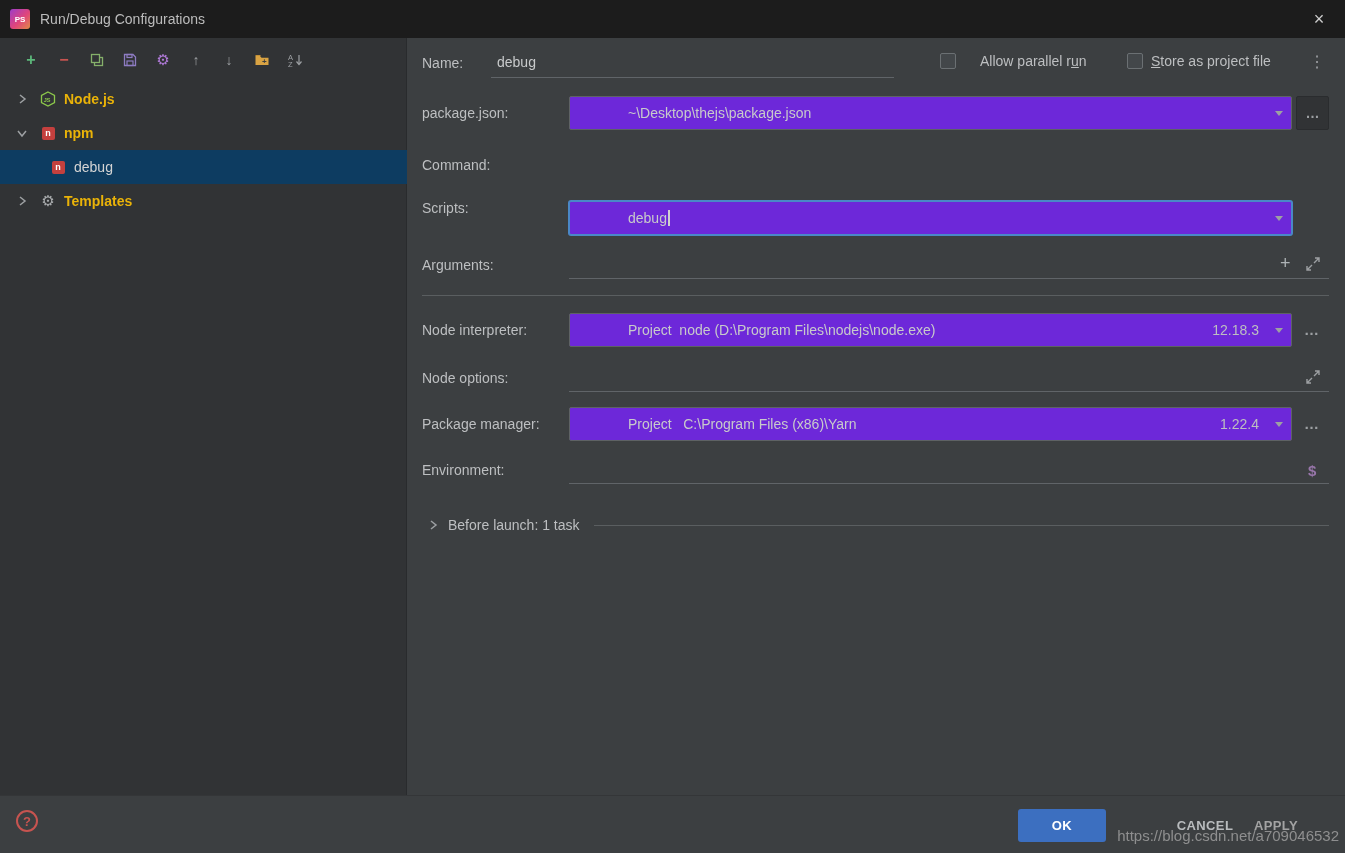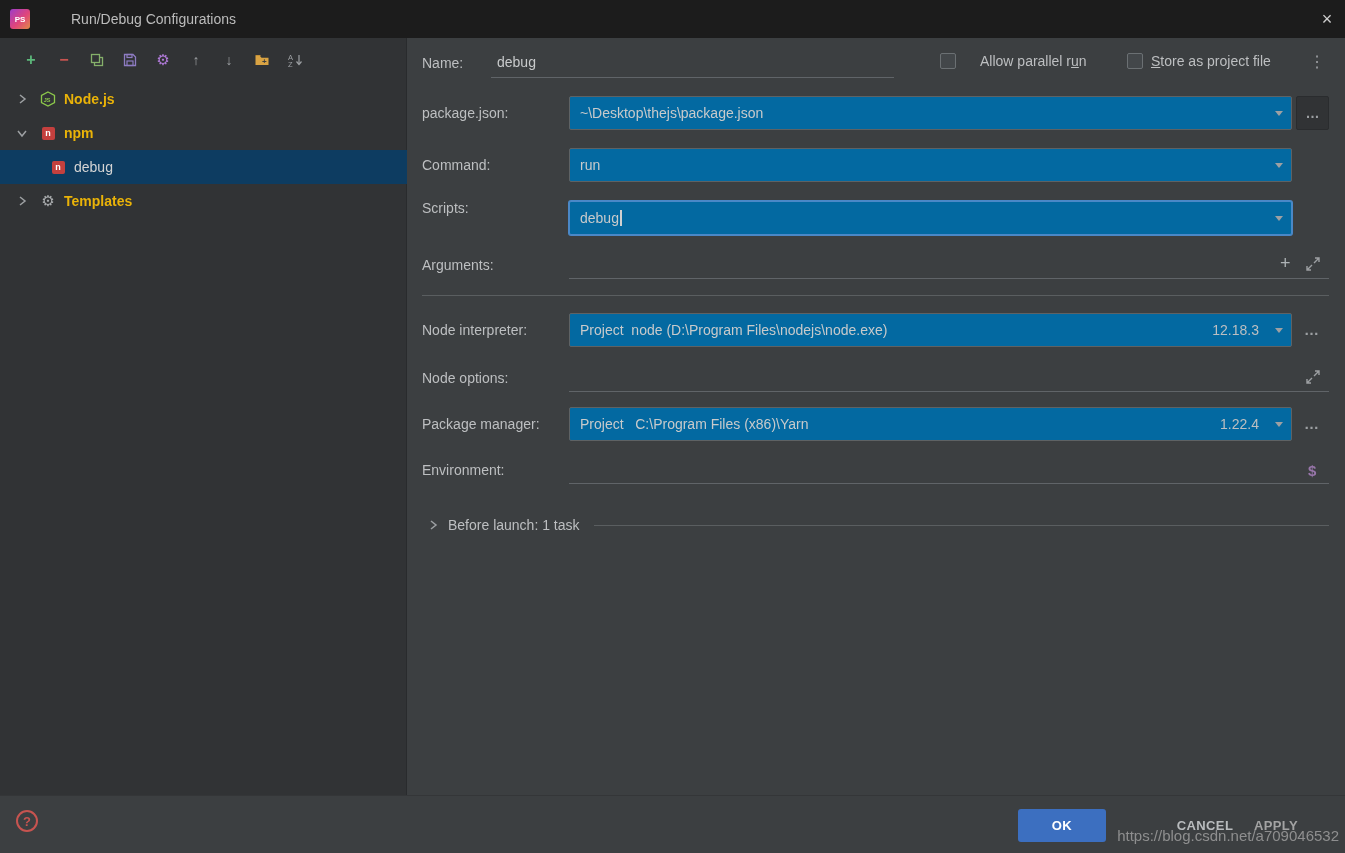--- a/index.html
+++ b/index.html
@@ -1,21 +1,21 @@
 <!DOCTYPE html>
 <html><head>
 <meta charset="utf-8">
 <style>
   * { margin:0; padding:0; box-sizing:border-box; }
   html,body { background:#2b2b2b; }
   body { font-family:"Liberation Sans", sans-serif; }
   .window { position:relative; width:1345px; height:853px; background:#3c3f41; color:#bdbfc1; font-size:14px; overflow:hidden; }
 
   
-  .titlebar { height:38px; background:#1c1c1c; display:flex; align-items:center; padding:0 2px 0 10px;gap:31px; }
+  .titlebar { height:38px; background:#1c1c1c; display:flex; align-items:center; padding:0 10px 0 10px; }
   .app-badge { width:20px; height:20px; border-radius:3px; background:linear-gradient(135deg,#9d3cc9 0%,#e0457b 55%,#e08c45 100%); color:#fff; font-size:8px; font-weight:bold; display:flex; align-items:center; justify-content:center; margin-right:10px; }
   .win-title { color:#bcbcbc; font-size:14px; }
   .close-btn { margin-left:auto; width:32px; text-align:center; color:#cfcfcf; font-size:18px; cursor:default; }
 
   
   .bodyrow { display:flex; height:757px; }
   .sidebar { width:407px; background:#313335; border-right:1px solid #292b2d; position:relative; }
   .main { position:relative; width:937px; background:#3c3f41; }
   .footer { height:58px; background:#3c3f41; position:relative; border-top:1px solid #343638; }
 
@@ -37,21 +37,21 @@
   .t-label { margin-left:8px; color:#eab308; font-weight:bold; }
   .t-label.child { font-weight:normal; color:#d4d4d4; }
   .indent { width:22px; flex:none; }
   .npm-sq { width:13px; height:13px; background:#c4403e; border-radius:2px; color:#fff; font-size:9px; font-weight:bold; display:flex; align-items:center; justify-content:center; line-height:13px; }
   .gear-gray { color:#a9acae; font-size:15px; }
 
   
   .form-label { position:absolute; height:20px; line-height:20px; color:#bdbfc1; }
   .ufield { position:absolute; border-bottom:1px solid #606468; }
   .ufield .uval { display:block; padding:0 0 0 6px; line-height:30px; color:#c8cacb; white-space:pre; }
-  .combo { position:absolute; height:34px; background:#0369a1; border:1px solid #5e6264; border-radius:2px; display:flex; align-items:center; }
+  .combo { position:absolute; height:34px; background:#6d28d9; border:1px solid #5e6264; border-radius:2px; display:flex; align-items:center;padding-left:48px; }
   .combo.focused { border:1px solid #4a88c7; box-shadow:0 0 0 1px #4a88c7; }
   .combo .val { flex:1; padding:0 10px; color:#c8cacb; white-space:pre; overflow:hidden; }
   .combo .ver { color:#bdbfc1; margin-right:8px; white-space:pre; }
   .combo .arrow { width:24px; height:100%; display:flex; align-items:center; justify-content:center; flex:none; }
   .combo .arrow::after { content:""; border-left:4px solid transparent; border-right:4px solid transparent; border-top:5px solid #9da0a3; }
   .caret { display:inline-block; width:2px; height:16px; background:#d0d0d0; vertical-align:text-bottom; margin-left:1px; }
   .browse-btn { position:absolute; width:33px; height:34px; background:#313335; border:1px solid #2a2c2e; border-radius:2px; color:#9da0a3; font-weight:bold; display:flex; align-items:center; justify-content:center; }
   .dots { position:absolute; color:#9da0a3; font-weight:bold; font-size:15px; }
   .sep { position:absolute; border-top:1px solid #5a5e60; }
   .plus-ic { position:absolute; color:#aeb3b6; font-size:18px; line-height:18px; }
@@ -192,24 +192,20 @@
       <div class="form-label" style="left:15px; top:65px;">package.json:</div>
       <div class="combo" style="left:162px; top:58px; width:723px;">
         <span class="val">~\Desktop\thejs\package.json</span>
         <span class="arrow"></span>
       </div>
       <div class="browse-btn" style="left:889px; top:58px;">
           <span>…</span>
         </div>
 
       <div class="form-label" style="left:15px; top:117px;">Command:</div>
-      <div class="combo" style="left:162px; top:110px; width:723px;">
-        <span class="val">run</span>
-        <span class="arrow"></span>
-      </div>
 
       <div class="form-label" style="left:15px; top:160px;">Scripts:</div>
       <div class="combo focused" style="left:162px; top:163px; width:723px;">
         <span class="val"><span>debug</span><span class="caret"></span></span>
         <span class="arrow"></span>
       </div>
 
       <div class="form-label" style="left:15px; top:217px;">Arguments:</div>
       <div class="ufield" style="left:162px; top:210px; width:760px; height:31px;">
         <span class="uval"></span>

